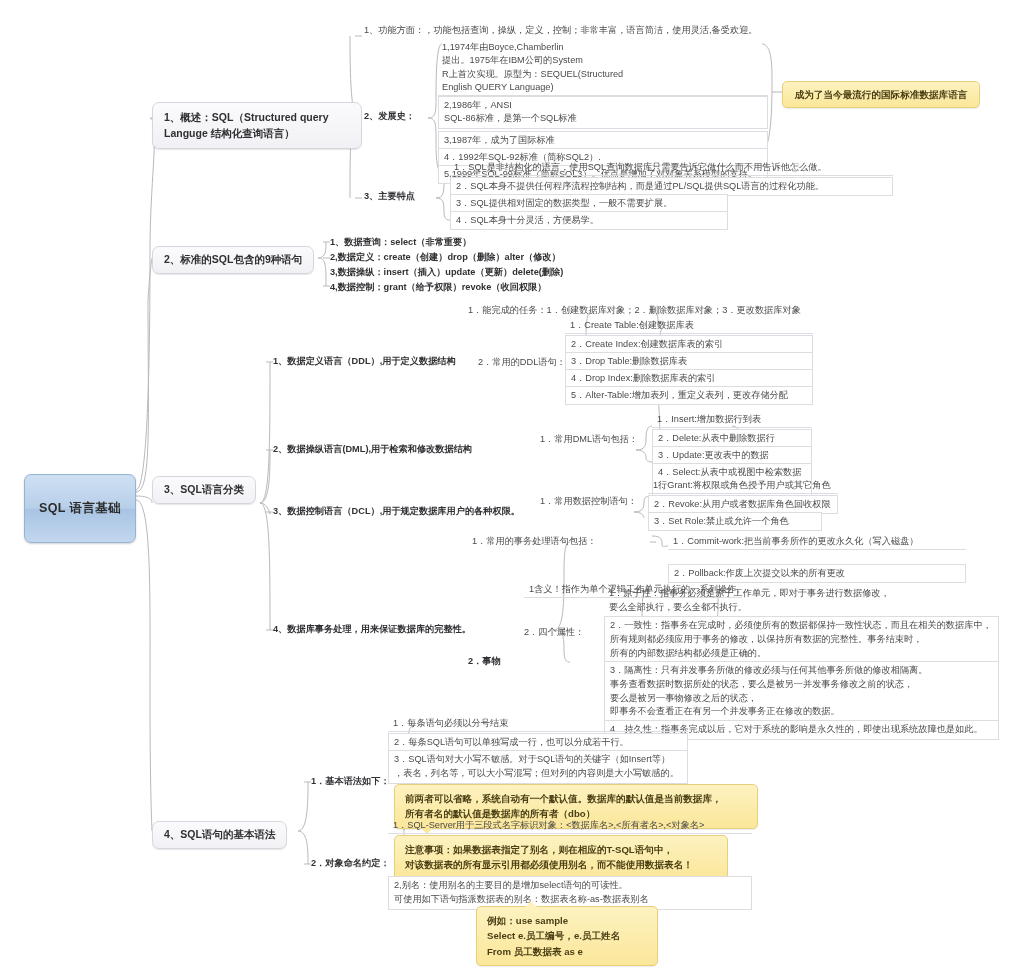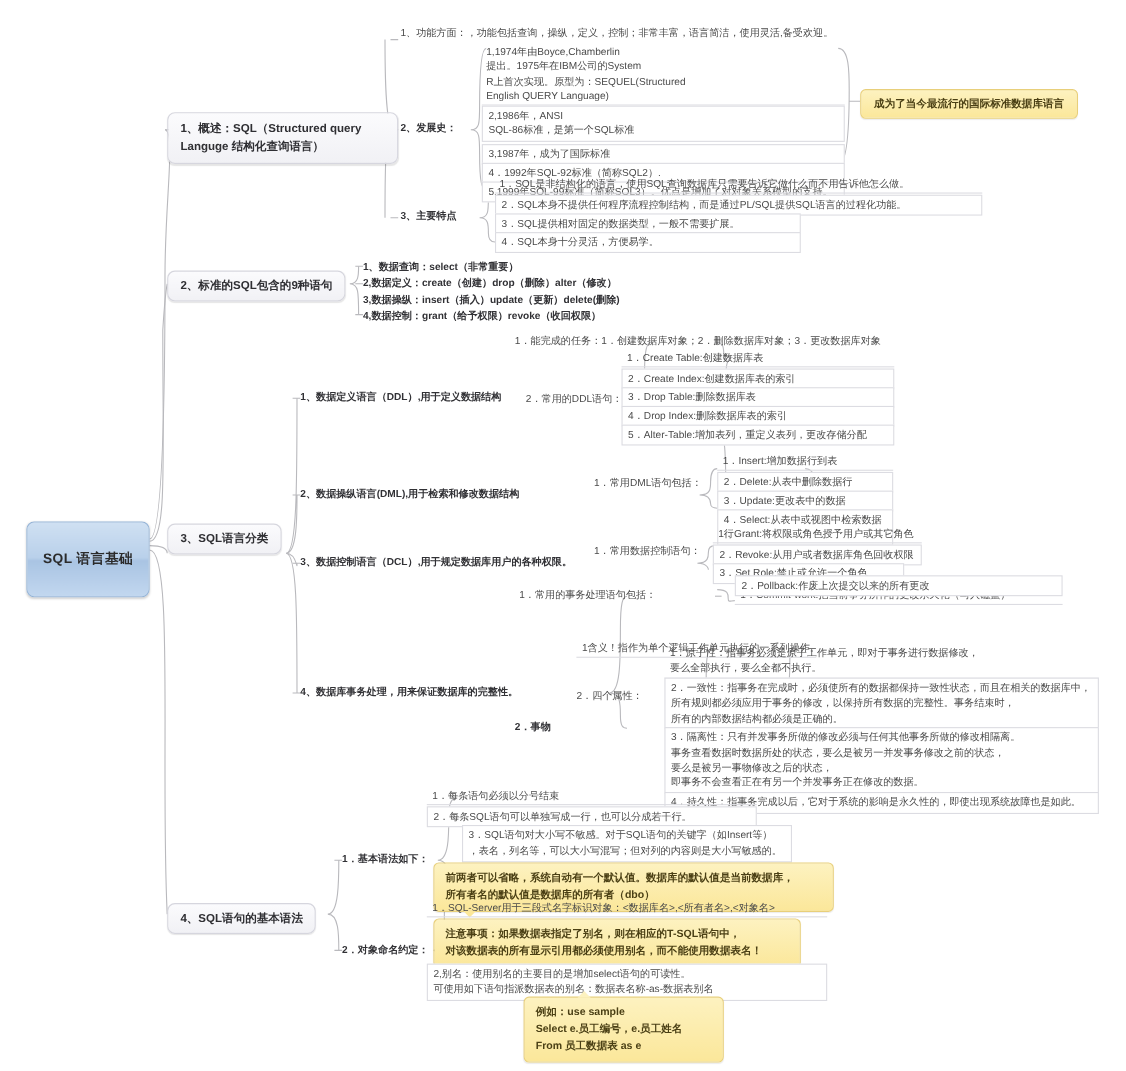--- a/index.html
+++ b/index.html
@@ -184,21 +184,21 @@
   <div class="node txt" style="left:540px; top:495px;">1．常用数据控制语句：</div>
 
   <div class="node underline" style="left:648px; top:478px; width:190px; padding:1px 5px; font-size:9.2px; color:#4a4a4a;">1．Grant:将权限或角色授予用户或其它角色</div>
   <div class="node sheet" style="left:648px; top:495px; width:190px;">2．Revoke:从用户或者数据库角色回收权限</div>
   <div class="node sheet" style="left:648px; top:512px; width:174px;">3．Set Role:禁止或允许一个角色</div>
 
   <div class="node txt b" style="left:273px; top:623px;">4、数据库事务处理，用来保证数据库的完整性。</div>
   <div class="node txt" style="left:472px; top:535px;">1．常用的事务处理语句包括：</div>
 
   <div class="node underline" style="left:668px; top:534px; width:298px; padding:1px 5px; font-size:9.2px; color:#4a4a4a;">1．Commit-work:把当前事务所作的更改永久化（写入磁盘）</div>
-  <div class="node sheet" style="left:668px; top:523px; width:298px;">2．Pollback:作废上次提交以来的所有更改</div>
+  <div class="node sheet" style="left:668px; top:564px; width:298px;">2．Pollback:作废上次提交以来的所有更改</div>
 
   <div class="node txt b" style="left:468px; top:655px;">2．事物</div>
   <div class="node underline" style="left:524px; top:582px; width:218px; padding:1px 5px; font-size:9.2px; color:#4a4a4a;">1含义！指作为单个逻辑工作单元执行的一系列操作。</div>
   <div class="node txt" style="left:524px; top:626px;">2．四个属性：</div>
 
   <div class="node underline" style="left:604px; top:586px; width:395px; white-space:pre-line; padding:1px 5px; font-size:9.2px; line-height:1.5; color:#4a4a4a;">1．原子性：指事务必须是原子工作单元，即对于事务进行数据修改，
 要么全部执行，要么全都不执行。</div>
   <div class="node sheet" style="left:604px; top:616px; width:395px; white-space:pre-line; line-height:1.5;">2．一致性：指事务在完成时，必须使所有的数据都保持一致性状态，而且在相关的数据库中，
 所有规则都必须应用于事务的修改，以保持所有数据的完整性。事务结束时，
 所有的内部数据结构都必须是正确的。</div>
@@ -207,21 +207,21 @@
 要么是被另一事物修改之后的状态，
 即事务不会查看正在有另一个并发事务正在修改的数据。</div>
   <div class="node sheet" style="left:604px; top:720px; width:395px; line-height:1.5;">4．持久性：指事务完成以后，它对于系统的影响是永久性的，即使出现系统故障也是如此。</div>
 
   <div class="node lvl1" style="left:152px; top:821px;">4、SQL语句的基本语法</div>
 
   <div class="node txt b" style="left:311px; top:775px;">1．基本语法如下：</div>
 
   <div class="node underline" style="left:388px; top:716px; width:300px; padding:1px 5px; font-size:9.2px; color:#4a4a4a;">1．每条语句必须以分号结束</div>
   <div class="node sheet" style="left:388px; top:733px; width:300px;">2．每条SQL语句可以单独写成一行，也可以分成若干行。</div>
-  <div class="node sheet" style="left:388px; top:750px; width:300px; white-space:pre-line; line-height:1.5;margin-left:32px;">3．SQL语句对大小写不敏感。对于SQL语句的关键字（如Insert等）
+  <div class="node sheet" style="left:388px; top:750px; width:300px; white-space:pre-line; line-height:1.5;">3．SQL语句对大小写不敏感。对于SQL语句的关键字（如Insert等）
 ，表名，列名等，可以大小写混写；但对列的内容则是大小写敏感的。</div>
 
   <div class="node callout tail" style="left:394px; top:784px; width:364px; white-space:pre-line;">前两者可以省略，系统自动有一个默认值。数据库的默认值是当前数据库，
 所有者名的默认值是数据库的所有者（dbo）</div>
 
   <div class="node txt b" style="left:311px; top:857px;">2．对象命名约定：</div>
 
   <div class="node underline" style="left:388px; top:818px; width:364px; padding:1px 5px; font-size:9.2px; color:#4a4a4a;">1．SQL-Server用于三段式名字标识对象：&lt;数据库名&gt;,&lt;所有者名&gt;,&lt;对象名&gt;</div>
 
   <div class="node callout" style="left:394px; top:835px; width:334px; white-space:pre-line;">注意事项：如果数据表指定了别名，则在相应的T-SQL语句中，

